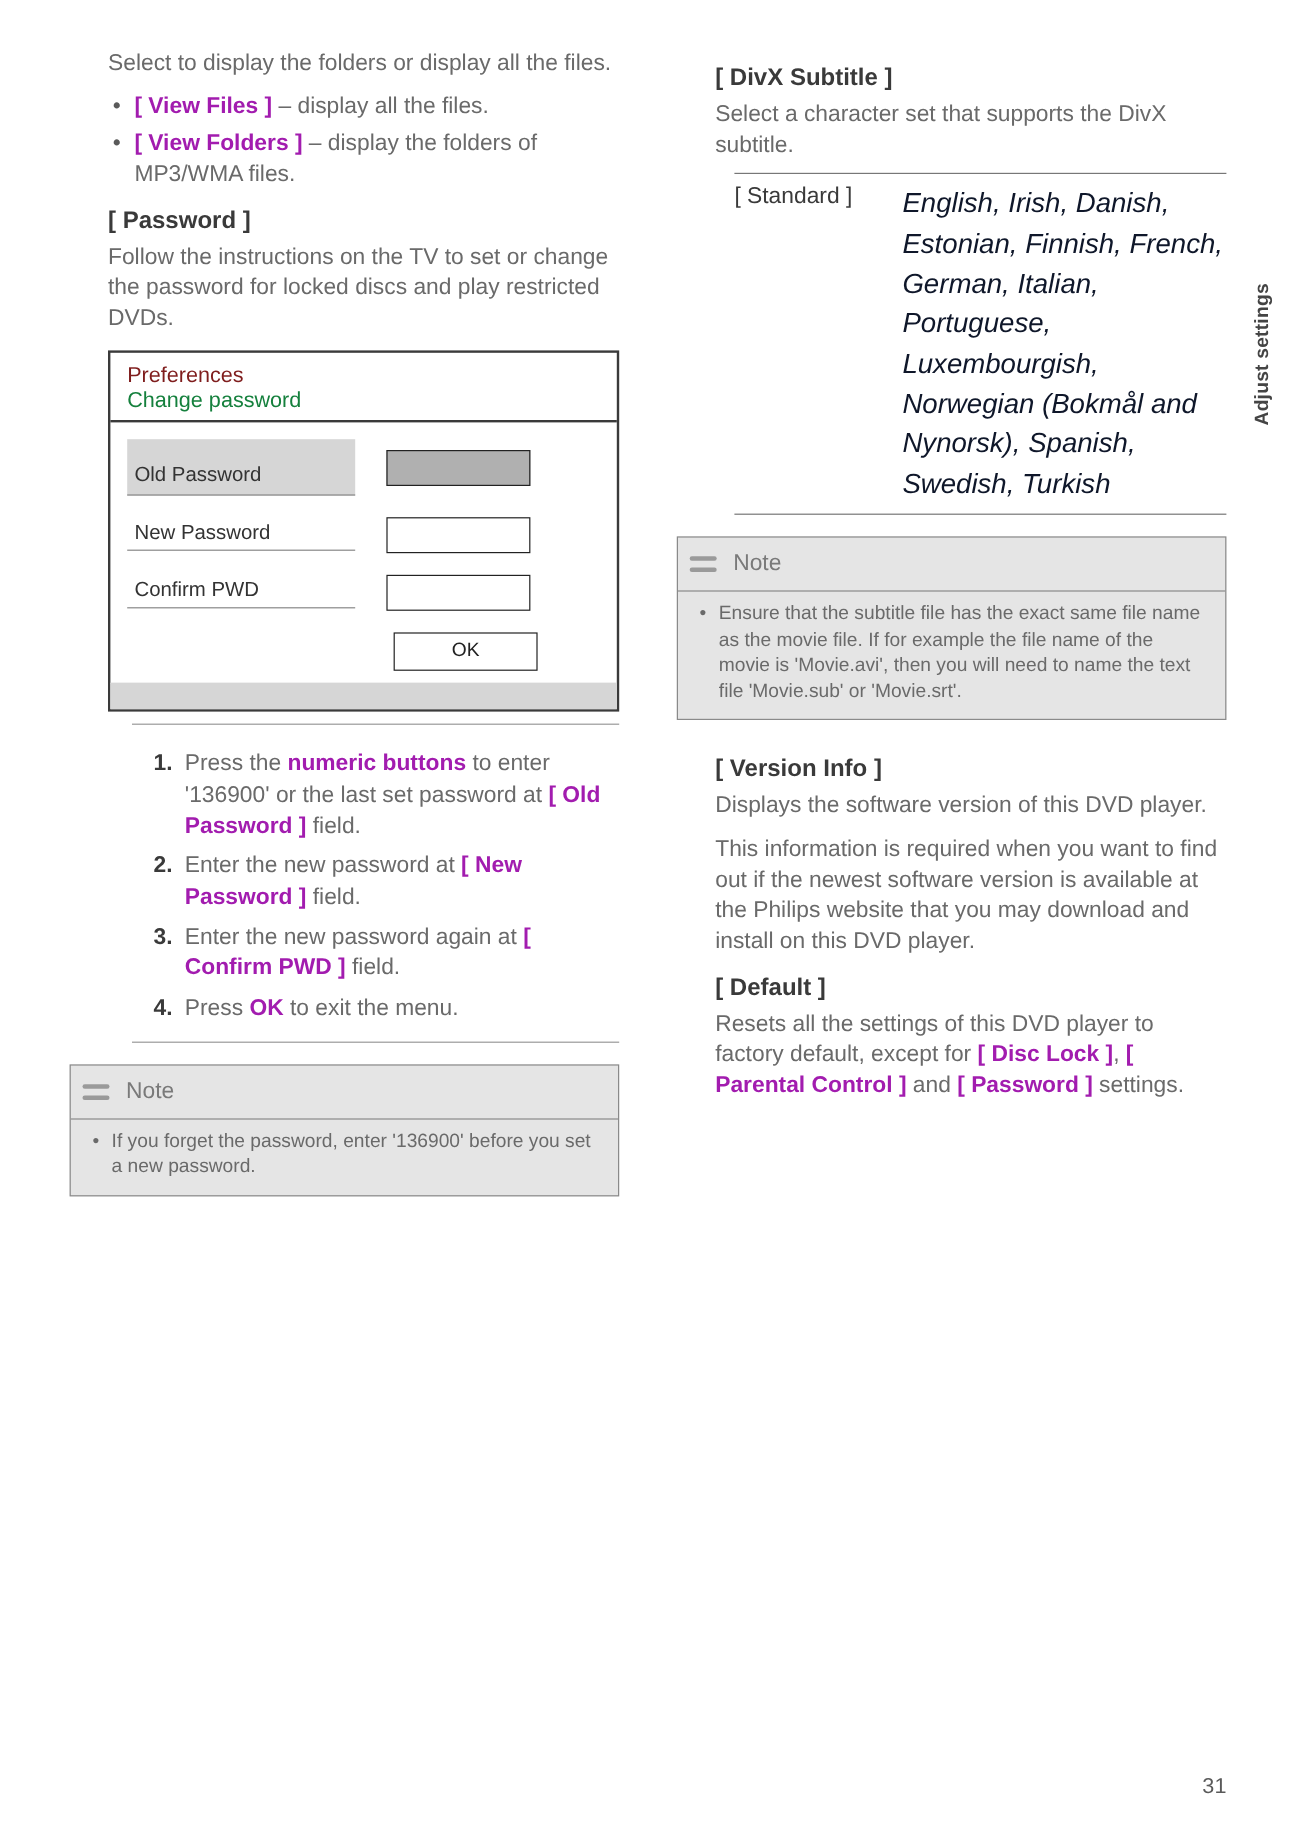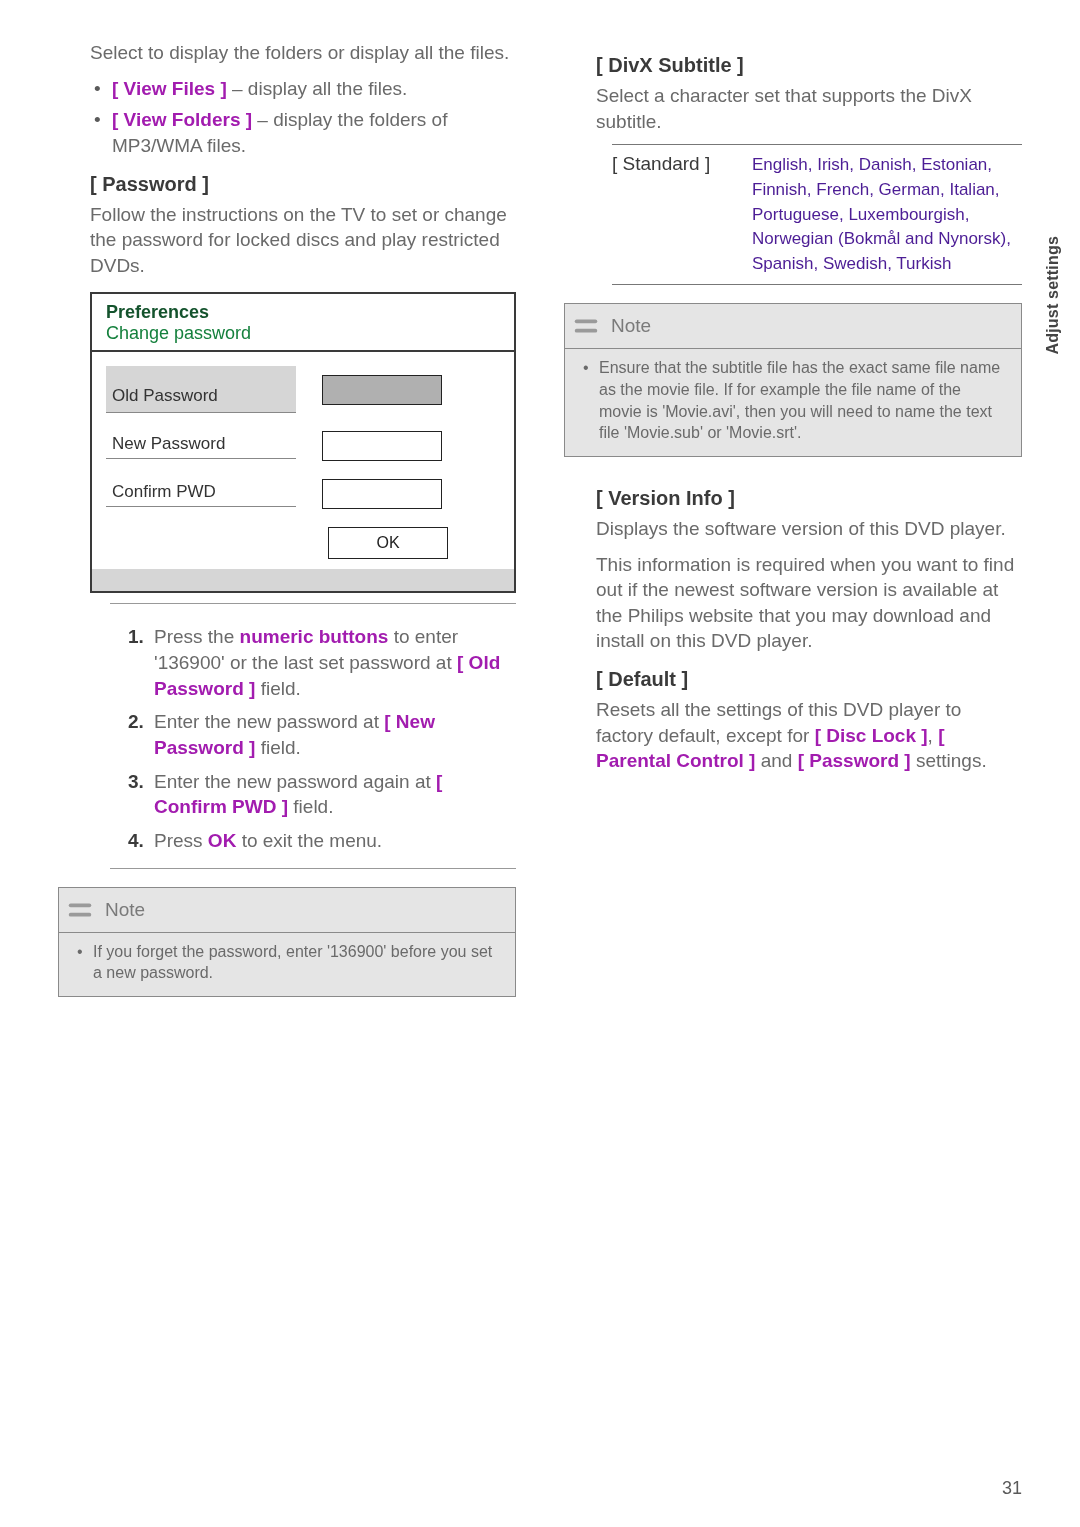--- a/index.html
+++ b/index.html
@@ -85,21 +85,21 @@
   
   .pref-panel {
     border: 2px solid #3a3a3a;
     margin: 14px 0 10px 32px;
     background: #fff;
   }
   .pref-head {
     border-bottom: 2px solid #3a3a3a;
     padding: 8px 14px 6px;
   }
-  .pref-title { font-weight: 700; font-size: 18px; color: #14532d; }
+  .pref-title { font-weight: 400; font-size: 18px; color: #7f1d1d; }
   .pref-sub { font-weight: 400; font-size: 18px; color: #15803d; }
   .pref-body { padding: 14px 14px 10px; }
   .pref-row {
     display: flex;
     align-items: center;
     margin-bottom: 18px;
   }
   .pref-label-wrap {
     flex: 0 0 190px;
     border-bottom: 1.5px solid #888;
@@ -186,23 +186,24 @@
     margin-bottom: 14px;
   }
   .subtitle-key {
     flex: 0 0 140px;
     font-weight: 400;
     color: #3a3a3a;
     font-size: 19px;
   }
   .subtitle-val {
     flex: 1;
-    font-size: 17px;
+    font-size: 23px;
     line-height: 1.45;
-    color: #4c1d95;
+    color: #0f172a;
+    font-style: italic;
   }
 
   
   .side-label {
     position: absolute;
     right: 18px;
     top: 236px;
     writing-mode: vertical-rl;
     transform: rotate(180deg);
     font-size: 16px;

